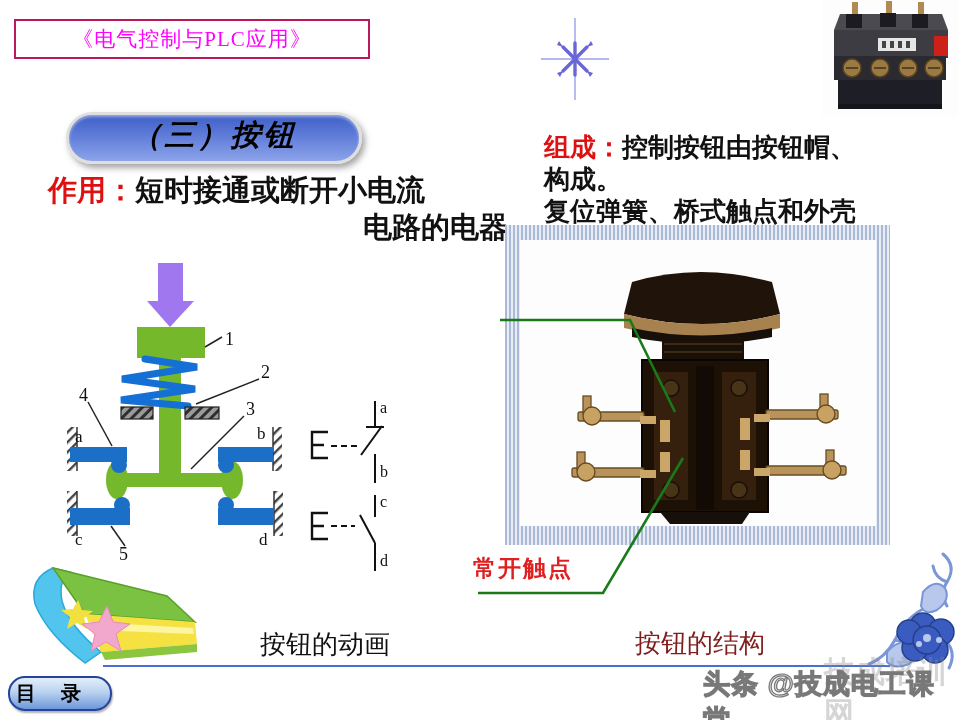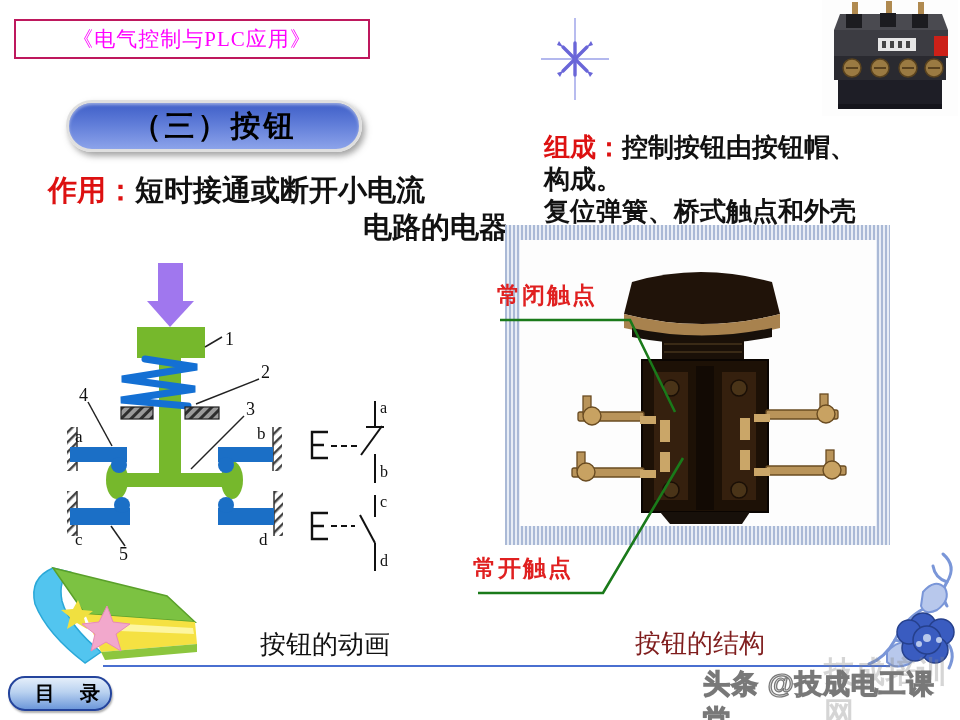--- a/index.html
+++ b/index.html
@@ -6,25 +6,25 @@
   .slide{position:relative;width:960px;height:720px;background:#ffffff;overflow:hidden;
          font-family:"Liberation Serif","DejaVu Serif",serif;}
   .abs{position:absolute;}
 
   
   .course-box{left:14px;top:19px;width:352px;height:36px;border:2px solid #be185d;border-radius:0;
               display:flex;align-items:center;justify-content:center;}
   .course-box span{color:#ff00ff;font-size:21px;letter-spacing:1px;}
 
   
-  .title-pill{left:66px;top:100px;width:290px;height:46px;border-radius:26px;
+  .title-pill{left:66px;top:112px;width:290px;height:46px;border-radius:26px;
               border:3px solid #dfdfdf;
               background:linear-gradient(180deg,#3f5fc8 0%,#5f7cd8 45%,#8ca3ea 100%);
               box-shadow:3px 4px 6px rgba(90,90,90,.55), inset 0 2px 3px rgba(255,255,255,.45);
-              display:flex;align-items:center;justify-content:center;}
+              display:flex;align-items:flex-start;justify-content:center;font-style:italic;}
   .title-pill span{font-size:30px;font-weight:bold;color:#000;letter-spacing:3px;}
 
   
   .func-note{left:48px;top:172px;width:460px;font-size:29px;font-weight:bold;line-height:37px;color:#111;}
   .func-note .red{color:#dd1111;}
   .func-note .l2{margin-left:110px;text-align:right;}
 
   
   .comp-note{left:544px;top:132px;width:400px;font-size:26px;font-weight:bold;line-height:32px;color:#111;}
   .comp-note .red{color:#dd1111;}
@@ -42,21 +42,21 @@
   
   .cap-left{left:200px;top:627px;width:250px;text-align:center;font-size:26px;color:#111;}
   .cap-right{left:575px;top:626px;width:250px;text-align:center;font-size:26px;color:#7f1d1d;}
 
   
   .sep-line{left:103px;top:665px;width:787px;height:2px;background:#4a6fd0;}
 
   
   .toc-btn{left:8px;top:676px;width:100px;height:31px;border:2px solid #24449c;border-radius:17px;
            background:linear-gradient(180deg,#e4eefa 0%,#bad2f0 45%,#6d98da 100%);
-           display:flex;align-items:center;justify-content:flex-end;cursor:pointer;
+           display:flex;align-items:center;justify-content:flex-start;cursor:pointer;
            box-shadow:1px 2px 2px rgba(60,60,60,.4);}
   .toc-btn span{font-size:20px;font-weight:bold;color:#000;letter-spacing:10px;padding-left:6px;}
 
   
   .ghost-mark{left:824px;top:652px;font-size:30px;font-weight:bold;color:#8a8a8a;opacity:.35;z-index:4;
               font-family:"Liberation Sans","DejaVu Sans",sans-serif;letter-spacing:1px;}
   .head-mark{left:703px;top:666px;font-size:27px;font-weight:bold;z-index:7;
              font-family:"Liberation Sans","DejaVu Sans",sans-serif;
              color:#e0e0e0;-webkit-text-stroke:1.2px #787878;
              text-shadow:0 0 1px #888;letter-spacing:1px;}
@@ -294,21 +294,20 @@
         <path d="M140,272 L150,284 H222 L230,272 Z" fill="#17100a"></path>
       </svg>
     </div>
   </div>
 
   <svg class="abs annot-svg" width="240" height="360" viewBox="0 0 240 360">
     <polyline points="30,70 160,70 205,162" fill="none" stroke="#1a7a1a" stroke-width="2.6"></polyline>
     <polyline points="213,208 133,343 8,343" fill="none" stroke="#1a7a1a" stroke-width="2.6"></polyline>
   </svg>
 
-  <div class="abs nc-label">常闭触点</div>
   <div class="abs no-label">常开触点</div>
 
   <div class="abs cap-left">按钮的动画</div>
   <div class="abs cap-right">按钮的结构</div>
 
   <div class="abs sep-line"></div>
 
   <svg class="abs" style="left:15px;top:556px;" width="185" height="115" viewBox="0 0 185 115">
     <path d="M38,12 Q14,22 20,48 Q32,78 70,107 L86,96 Q54,70 47,45 Q43,24 55,16 Z" fill="#52c5ef" stroke="#2aa8d8" stroke-width="1.5"></path>
     <polygon points="38,12 152,40 180,66 70,58" fill="#7cc242" stroke="#5aa02a" stroke-width="1.5"></polygon>

